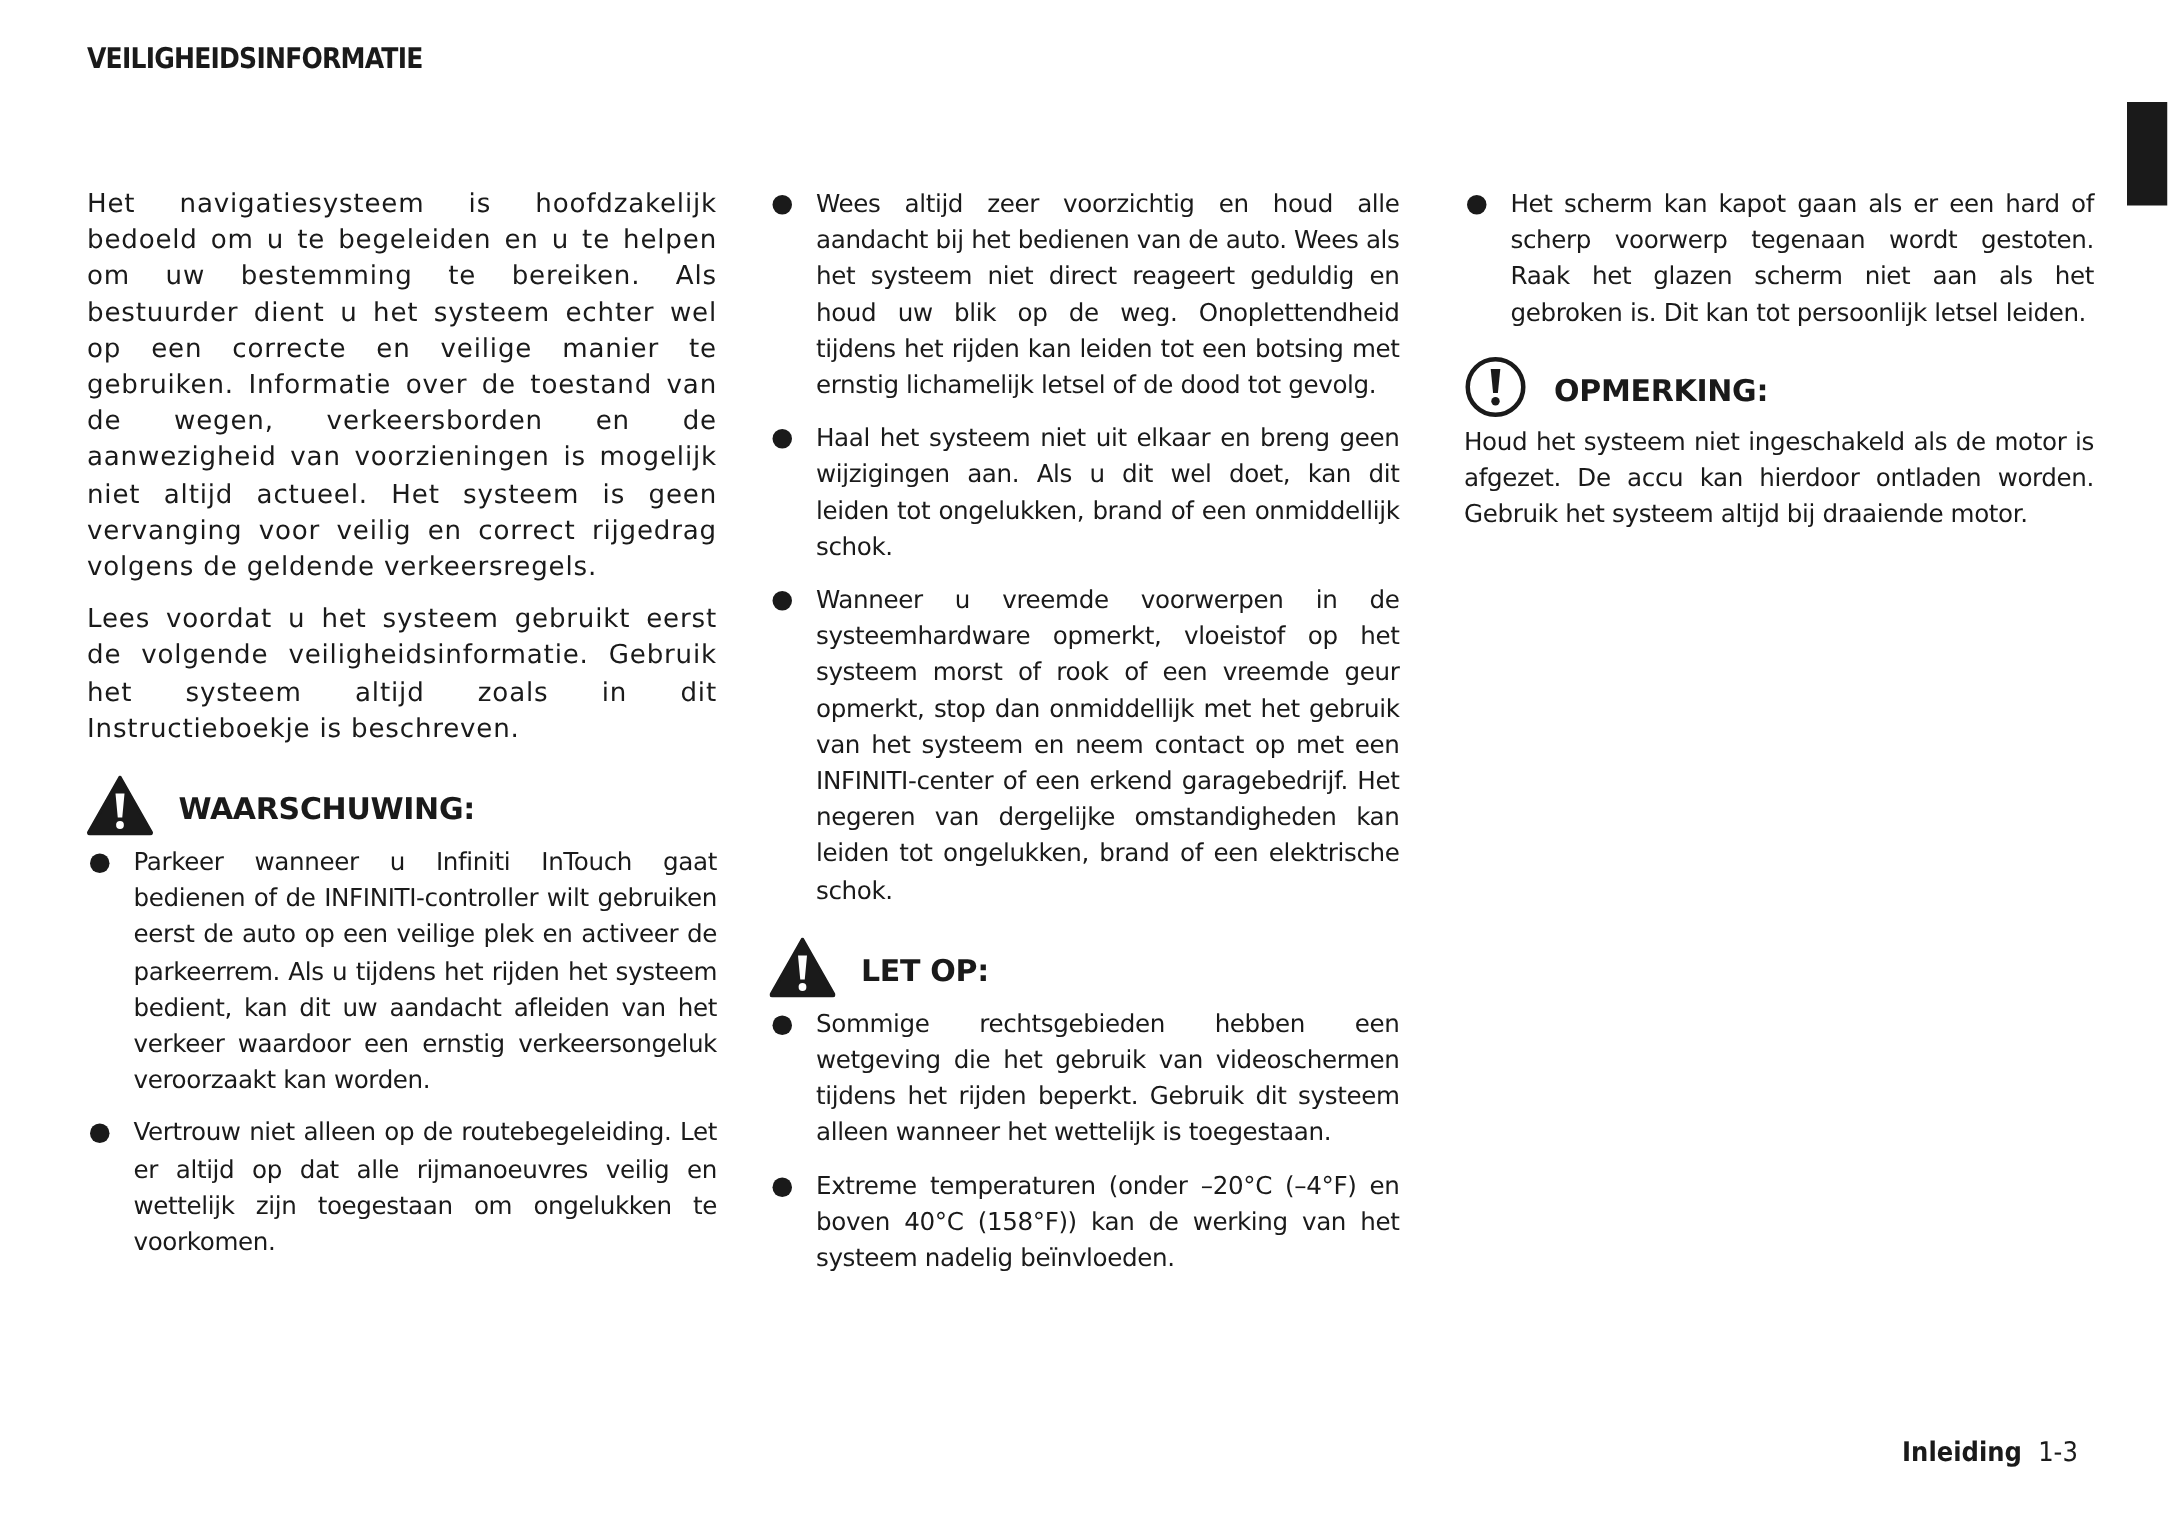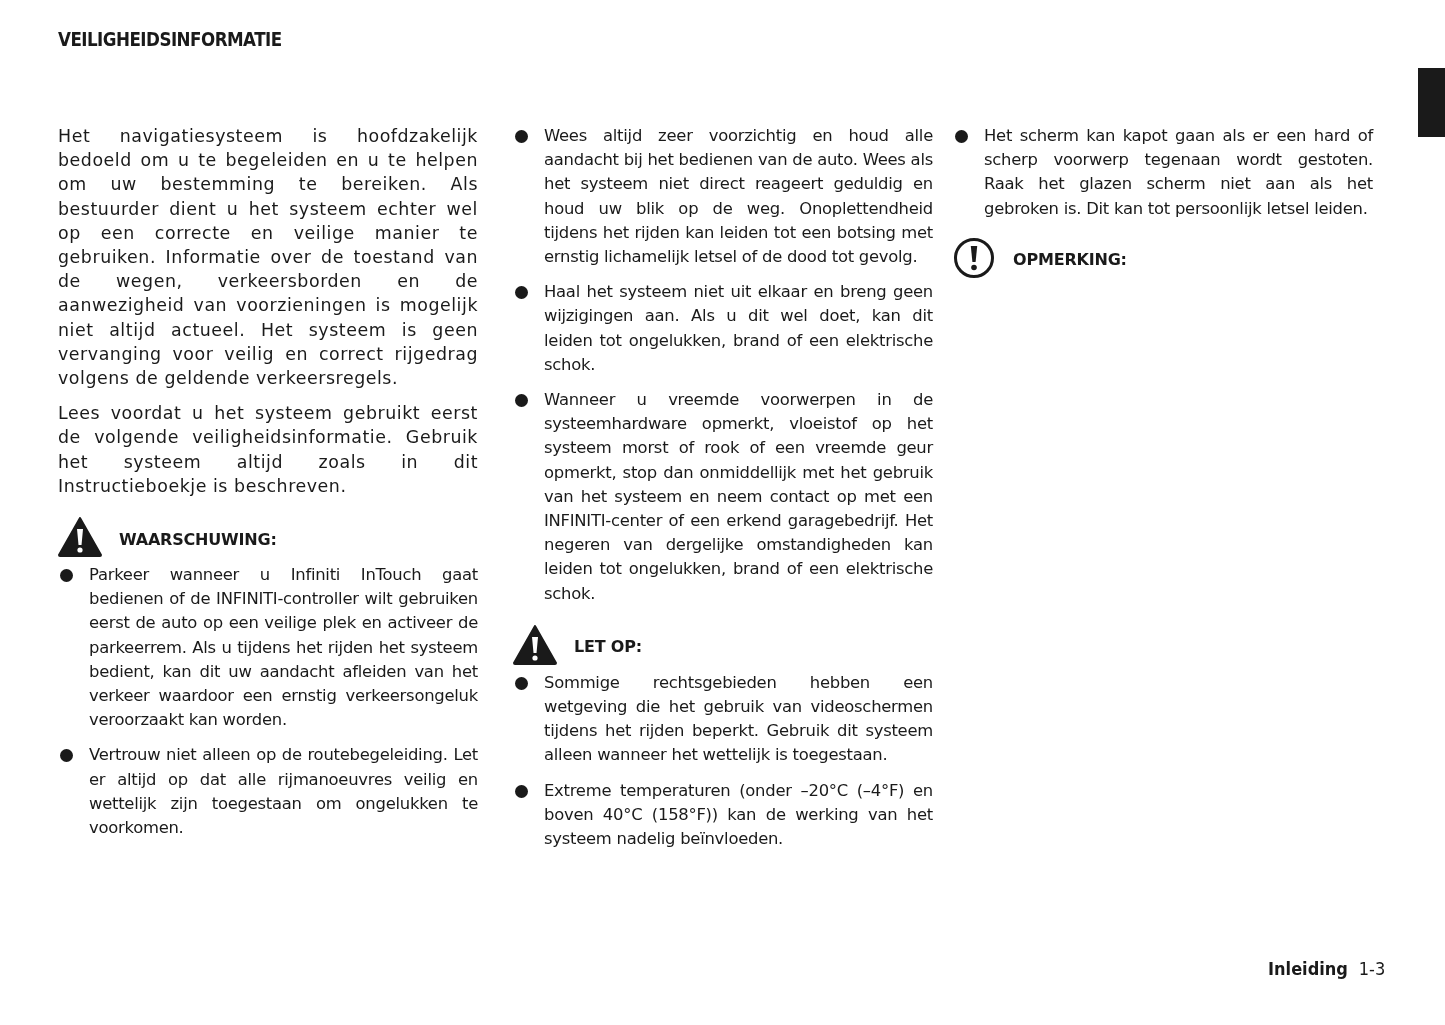--- a/index.html
+++ b/index.html
@@ -12,42 +12,42 @@
       font-family: "DejaVu Sans", sans-serif; font-weight: bold; font-size: 19px;
       letter-spacing: -0.6px; transform: scaleX(0.88); transform-origin: left top;
       color: #1a1a1a;
     }
     .thumb-tab {
       position: absolute; left: 1418px; top: 68px; width: 27px; height: 69px; background: #1a1a1a;
     }
     .col { position: absolute; top: 124px; width: 420px; }
     .col1 { left: 58px; }
     .col2 { left: 513px; }
-    .col3 { left: 953px; }
+    .col3 { left: 976px; }
 
     .body-text {
       font-size: 17.4px; line-height: 24.2px; text-align: justify; margin: 0 0 11px 0;
       letter-spacing: 0.55px; font-family: "DejaVu Sans", sans-serif; color: #1a1a1a;
     }
     .bold-text {
       font-weight: normal; font-size: 16.4px; line-height: 24.2px; text-align: justify;
       letter-spacing: -0.25px; font-family: "DejaVu Sans", sans-serif; color: #1a1a1a;
     }
     .bullet-item {
       position: relative; padding-left: 31px; margin: 0 0 11px 0;
     }
     .bullet-dot {
       position: absolute; left: 2px; top: 6px; width: 13px; height: 13px; border-radius: 50%; background: #1a1a1a;
     }
     .alert-header {
       display: flex; align-items: center; height: 42px; margin: 18px 0 5px 0;
     }
     .alert-icon { width: 44px; height: 40px; flex: none; }
     .alert-label {
-      margin-left: 17px; font-weight: bold; font-size: 16px; letter-spacing: -0.2px;
+      margin-left: 17px; font-weight: bold; font-size: 20px; letter-spacing: -0.2px;
       font-family: "DejaVu Sans", sans-serif; padding-top: 4px;
     }
     .notice-header { margin-top: 16px; margin-bottom: 4px; }
     .notice-icon { width: 42px; height: 42px; }
     .footer {
       position: absolute; right: 60px; top: 958px; font-weight: bold; font-size: 18px;
       font-family: "DejaVu Sans", sans-serif; transform: scaleX(0.9); transform-origin: right top;
     }
     .footer .page-num { font-weight: normal; margin-left: 12px; }
   </style>
@@ -79,21 +79,21 @@
   </div>
 </div>
 
 <div class="col col2">
   <div class="bullet-item">
     <span class="bullet-dot"></span>
     <div class="bold-text">Wees altijd zeer voorzichtig en houd alle aandacht bij het bedienen van de auto. Wees als het systeem niet direct reageert geduldig en houd uw blik op de weg. Onoplettendheid tijdens het rijden kan leiden tot een botsing met ernstig lichamelijk letsel of de dood tot gevolg.</div>
   </div>
   <div class="bullet-item">
     <span class="bullet-dot"></span>
-    <div class="bold-text">Haal het systeem niet uit elkaar en breng geen wijzigingen aan. Als u dit wel doet, kan dit leiden tot ongelukken, brand of een elektrische schok.</div>
+    <div class="bold-text">Haal het systeem niet uit elkaar en breng geen wijzigingen aan. Als u dit wel doet, kan dit leiden tot ongelukken, brand of een onmiddellijk schok.</div>
   </div>
   <div class="bullet-item">
     <span class="bullet-dot"></span>
     <div class="bold-text">Wanneer u vreemde voorwerpen in de systeemhardware opmerkt, vloeistof op het systeem morst of rook of een vreemde geur opmerkt, stop dan onmiddellijk met het gebruik van het systeem en neem contact op met een INFINITI-center of een erkend garagebedrijf. Het negeren van dergelijke omstandigheden kan leiden tot ongelukken, brand of een elektrische schok.</div>
   </div>
 
   <div class="alert-header">
     <svg class="alert-icon" viewBox="0 0 44 40">
       <path d="M22 1 L43 38 Q43 39 42 39 L2 39 Q1 39 1 38 Z" fill="#1a1a1a" stroke="#1a1a1a" stroke-linejoin="round" stroke-width="2"></path>
       <path d="M19 12 L25 12 L23.5 28 L20.5 28 Z" fill="#fff"></path>
@@ -118,17 +118,18 @@
   </div>
 
   <div class="alert-header notice-header">
     <svg class="alert-icon notice-icon" viewBox="0 0 42 42">
       <circle cx="21" cy="21" r="18.5" fill="none" stroke="#1a1a1a" stroke-width="3"></circle>
       <path d="M17.8 9 L24.2 9 L22.6 25 L19.4 25 Z" fill="#1a1a1a"></path>
       <circle cx="21" cy="30.5" r="2.8" fill="#1a1a1a"></circle>
     </svg>
     <span class="alert-label" style="margin-left:18px;">OPMERKING:</span>
   </div>
+  <div class="bold-text">Houd het systeem niet ingeschakeld als de motor is afgezet. De accu kan hierdoor ontladen worden. Gebruik het systeem altijd bij draaiende motor.</div>
 </div>
 
 <div class="footer">
   <span>Inleiding</span><span class="page-num">1-3</span>
 </div>
 
 </body></html>

